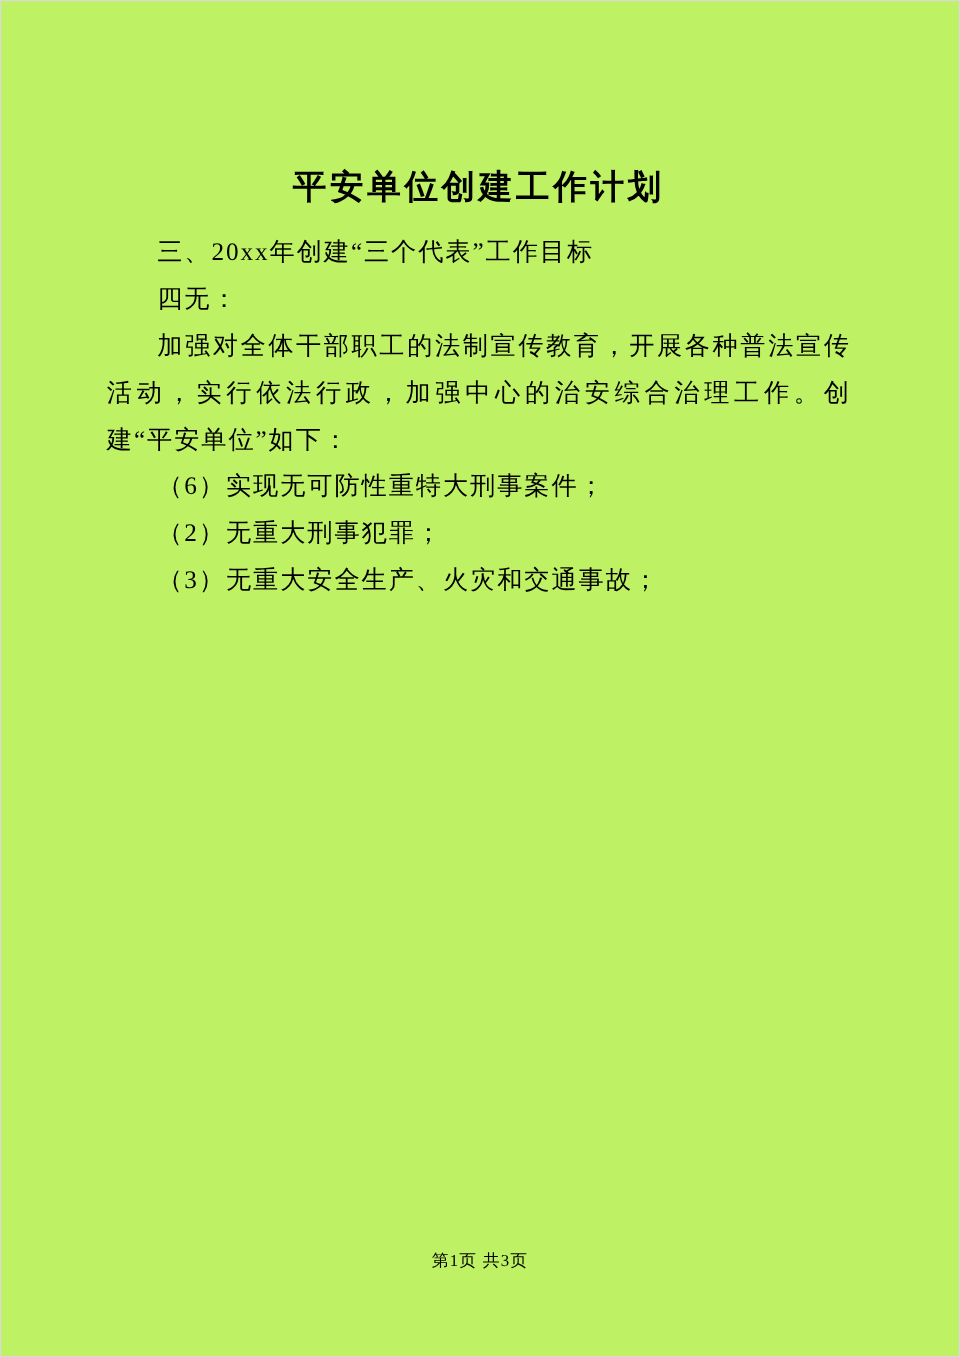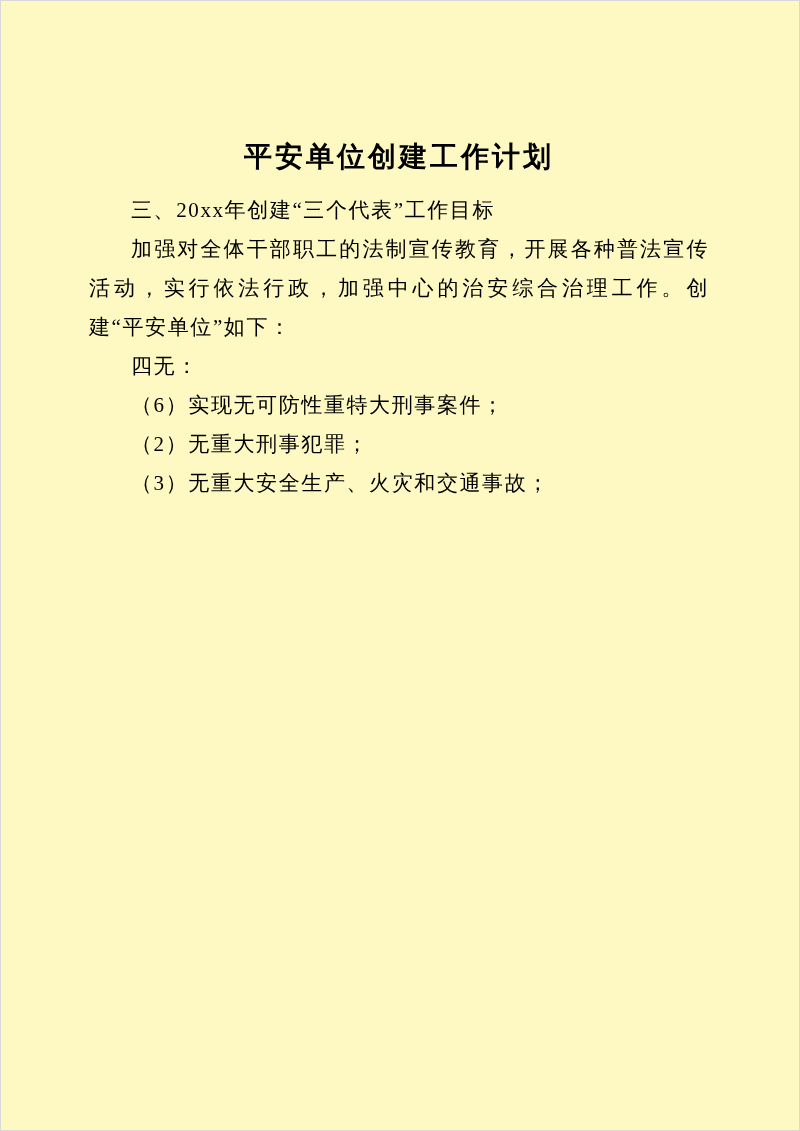--- a/index.html
+++ b/index.html
@@ -5,21 +5,21 @@
   html, body {
     margin: 0;
     padding: 0;
     background: #ffffff;
   }
   .page {
     position: relative;
     width: 800px;
     height: 1131px;
     margin: 0 auto;
-    background: #fef9c3;
+    background: #bef264;
     box-sizing: border-box;
     border: 1px solid #d9d9d9;
     font-family: "Liberation Serif", "DejaVu Serif", serif;
     color: #000000;
     overflow: hidden;
   }
   .content {
     padding: 138px 90px 0 88px;
   }
   .doc-title {
@@ -50,19 +50,20 @@
     color: #000000;
   }
 </style>
 </head>
 <body>
 
 <div class="page">
   <div class="content">
     <h1 class="doc-title">平安单位创建工作计划</h1>
     <p class="para">三、20xx年创建“三个代表”工作目标</p>
+    <p class="para">四无：</p>
     <p class="para">加强对全体干部职工的法制宣传教育，开展各种普法宣传活动，实行依法行政，加强中心的治安综合治理工作。创建“平安单位”如下：</p>
-    <p class="para">四无：</p>
     <p class="para">（6）实现无可防性重特大刑事案件；</p>
     <p class="para">（2）无重大刑事犯罪；</p>
     <p class="para">（3）无重大安全生产、火灾和交通事故；</p>
   </div>
+  <div class="page-footer">第1页 共3页</div>
 </div>
 
 </body></html>

